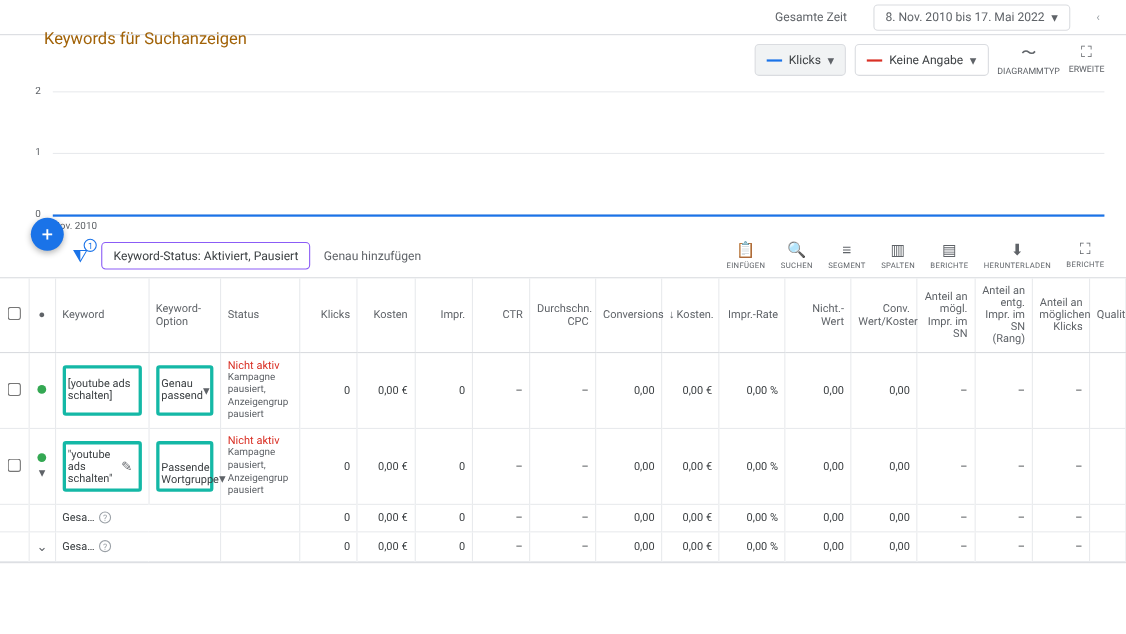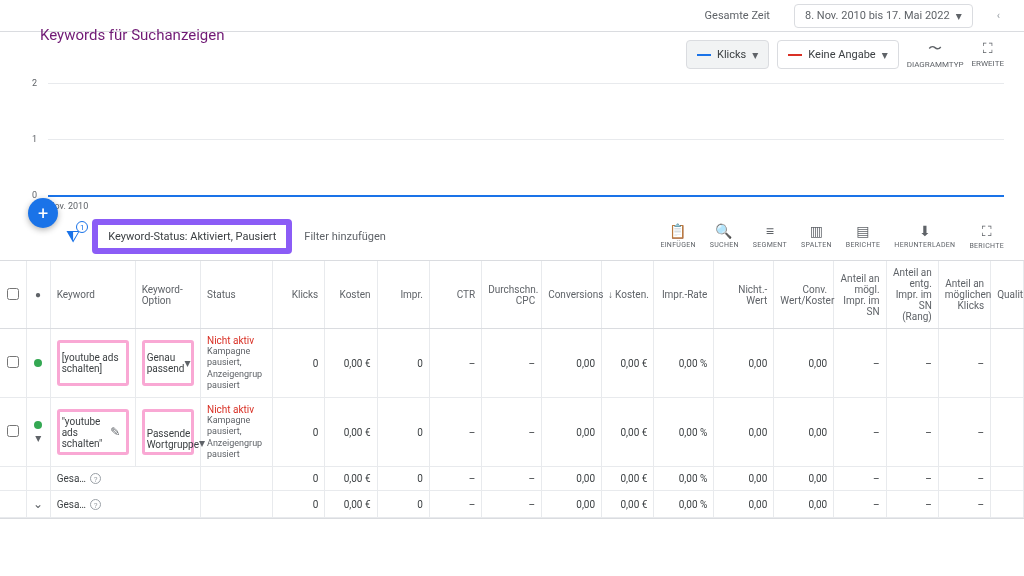--- a/index.html
+++ b/index.html
@@ -1,19 +1,19 @@
 <!DOCTYPE html>
 <html><head>
 <meta charset="utf-8">
 <style>
   * { box-sizing: border-box; margin: 0; padding: 0; }
   body { font-family: Roboto, Arial, sans-serif; font-size: 11px; color: #3c4043; background: #fff; width: 1024px; height: 576px; overflow: hidden; position: relative; }
   
   .topbar { display: flex; align-items: center; justify-content: space-between; padding: 8px 24px 8px 40px; border-bottom: 1px solid #dadce0; background: #fff; height: 32px; }
-  .page-title { font-size: 15px; color: #701a75; font-weight: 400; margin-top: 38px; }
+  .page-title { font-size: 15px; color: #a16207; font-weight: 400; margin-top: 38px; }
   .date-controls { display: flex; align-items: center; gap: 24px; font-size: 11px; color: #5f6368; }
   .date-range { border: 1px solid #dadce0; border-radius: 4px; padding: 4px 10px; display: flex; align-items: flex-start; gap: 6px; }
   
   .chart-header { display: flex; justify-content: flex-end; gap: 8px; padding: 8px 20px 0 20px; }
   .pill-btn { border: 1px solid #dadce0; border-radius: 4px; padding: 6px 10px; display: flex; align-items: center; gap: 6px; font-size: 11px; color: #3c4043; background: #fff; }
   .pill-btn.filled { background: #f1f3f4; }
   .legend-dash { width: 14px; height: 2px; }
   .icon-pair { display: flex; flex-direction: column; align-items: center; font-size: 8px; color: #5f6368; gap: 2px; }
   .icon-pair .ic { font-size: 14px; }
   
@@ -21,39 +21,39 @@
   .y-label { position: absolute; left: -16px; font-size: 9px; color: #5f6368; transform: translateY(-50%); }
   .gridline { position: absolute; left: 0; right: 0; border-top: 1px solid #e8eaed; }
   .x-label { position: absolute; bottom: -2px; left: 0; font-size: 9px; color: #5f6368; }
   .chart-baseline { position: absolute; left:0; right:0; border-top:1px solid #dadce0; }
   
   .fab { position: absolute; left: 28px; top: 198px; width: 30px; height: 30px; border-radius: 50%; background: #1a73e8; color: #fff; display: flex; align-items: center; justify-content: center; font-size: 18px; box-shadow: 0 2px 6px rgba(0,0,0,.3); z-index: 5; }
   
   .toolbar { display: flex; align-items: center; padding: 6px 20px 6px 66px; gap: 12px; border-bottom: 1px solid #dadce0; margin-top: 4px; }
   .filter-ic { position: relative; color: #1a73e8; font-size: 16px; }
   .filter-badge { position: absolute; top: -6px; right: -8px; width: 12px; height: 12px; border-radius: 50%; border: 1px solid #1a73e8; background: #fff; color: #1a73e8; font-size: 8px; display:flex;align-items:center;justify-content:center; }
-  .chip { border: 6px solid #8b5cf6; border-radius: 4px; padding: 5px 10px; font-size: 11px; color: #3c4043; }
+  .chip { border: 1px solid #8b5cf6; border-radius: 4px; padding: 5px 10px; font-size: 11px; color: #3c4043; }
   .addfilter { color: #5f6368; font-size: 11px; }
   .toolbar-right { margin-left: auto; display: flex; gap: 14px; }
   .tool-item { display: flex; flex-direction: column; align-items: center; gap: 2px; color: #5f6368; font-size: 7px; letter-spacing: .3px; }
   .tool-item .ic { font-size: 14px; }
   .tool-item.accent .ic { color: #1a73e8; }
   
   .table-wrap { overflow-x: auto; border-bottom: 1px solid #dadce0;}
   table { border-collapse: collapse; width: 100%; table-layout: fixed; }
   th, td { border-right: 1px solid #e8eaed; padding: 6px 6px; font-size: 10px; text-align: right; color: #3c4043; vertical-align: middle; }
   th { color: #5f6368; font-weight: 400; border-bottom: 1px solid #dadce0; height: 40px; vertical-align: middle; }
   th.left, td.left { text-align: left; }
   tbody tr { border-bottom: 1px solid #e8eaed; }
   .cbcell { width: 24px; text-align: center; }
   .dotcell { width: 22px; text-align:center; }
   .dot { display:inline-block;width:8px;height:8px;border-radius:50%;background:#34a853; }
   .status-not { color: #d93025; font-size:10px; }
   .status-sub { color: #5f6368; font-size: 9px; line-height: 1.25; }
-  .hl { border: 3px solid #f9a8d4; border-radius: 3px; padding: 2px; }
+  .hl { border: 3px solid #14b8a6; border-radius: 3px; padding: 2px; }
   .row-hl { position: relative; }
   .edit-ic { color:#5f6368; font-size:12px; padding:0 4px;}
   .help-ic { display:inline-block; width:11px;height:11px;border:1px solid #9aa0a6;border-radius:50%;font-size:8px;text-align:center;line-height:11px;color:#9aa0a6;margin-left:4px;}
   .chev { font-size:12px; color:#5f6368;}
   .sort-ic { font-size:10px;color:#5f6368;margin-right:2px;}
   input[type=checkbox]{ width:12px;height:12px;}
   
   .col-kw { width: 78px; }
   .col-opt { width: 60px; }
   .col-status { width: 66px; }
@@ -109,21 +109,21 @@
 
 <div class="fab">
   <span>+</span>
 </div>
 
 <div class="toolbar">
   <div class="filter-ic">⧨
     <div class="filter-badge">1</div>
   </div>
   <div class="chip">Keyword-Status: Aktiviert, Pausiert</div>
-  <div class="addfilter">Filter hinzufügen</div>
+  <div class="addfilter">Genau hinzufügen</div>
   <div class="toolbar-right">
     <div class="tool-item accent">
         <span class="ic">📋</span>
         <span>EINFÜGEN</span>
       </div>
     <div class="tool-item">
         <span class="ic">🔍</span>
         <span>SUCHEN</span>
       </div>
     <div class="tool-item">

